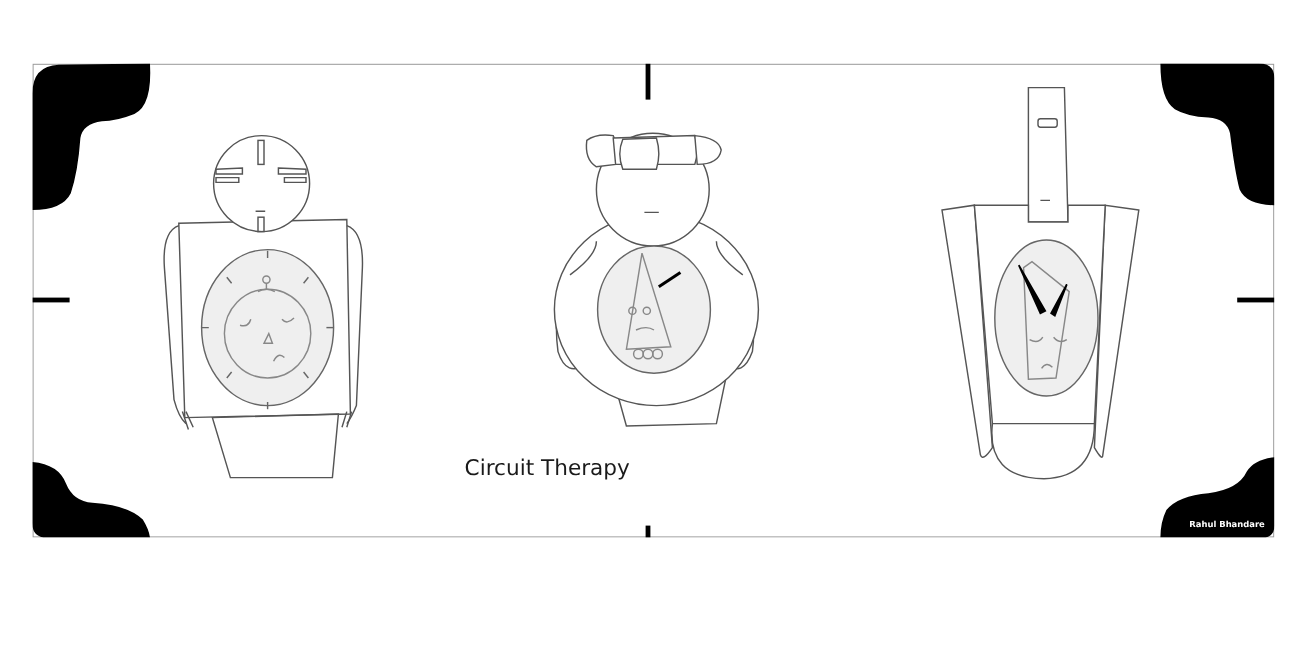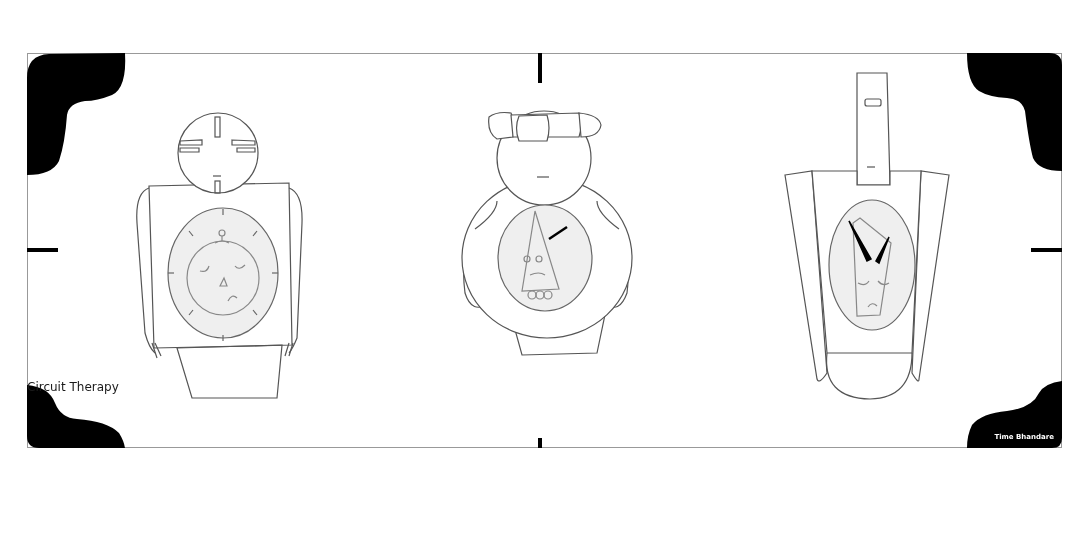--- a/index.html
+++ b/index.html
@@ -1,19 +1,19 @@
 <!DOCTYPE html>
 <html><head>
   <meta charset="utf-8">
   <style>
     html, body { margin: 0; padding: 0; background: #ffffff; }
     body { width: 1080px; height: 540px; position: relative; overflow: hidden; font-family: "DejaVu Sans", sans-serif; }
     .banner { position: absolute; left: 27px; top: 53px; width: 1035px; height: 395px; }
     .banner svg { position: absolute; left: 0; top: 0; }
-    .subtitle { position: absolute; left: 0; width: 858px; top: 327px; text-align: left; font-size: 12px; color: #1a1a1a; font-family: "DejaVu Sans", sans-serif; letter-spacing: 0px; }
+    .subtitle { position: absolute; left: 0; width: 858px; top: 327px; text-align: center; font-size: 18px; color: #1a1a1a; font-family: "DejaVu Sans", sans-serif; letter-spacing: 0px; }
     .title { position: absolute; left: 0; width: 1035px; top: 350px; text-align: center; font-size: 29px; color: #000; font-family: "DejaVu Sans", sans-serif; }
     .signature { position: absolute; right: 8px; top: 380px; font-size: 7px; color: #fff; font-weight: bold; font-family: "DejaVu Sans", sans-serif; }
   </style>
 </head>
 <body>
 
 <div class="banner">
   <svg width="1035" height="395" viewBox="0 0 1035 395">
 
     <rect x="0.5" y="0.5" width="1034" height="394" fill="#fff" stroke="#999" stroke-width="1"></rect>
@@ -113,14 +113,14 @@
         <path d="M831,230 Q838,234 842,228"></path>
         <path d="M851,228 Q856,234 862,230"></path>
         <path d="M841,254 Q845,248 850,253"></path>
       </g>
       <path d="M822,168 L840,208 L844,206 Z" fill="#000" stroke="#000" stroke-width="1.5"></path>
       <path d="M862,184 L849,208 L852,210 Z" fill="#000" stroke="#000" stroke-width="1.5"></path>
     </g>
   </svg>
 
   <div class="subtitle">Circuit Therapy</div>
-  <div class="signature">Time Bhandare</div>
+  <div class="signature">Rahul Bhandare</div>
 </div>
 
 </body></html>

